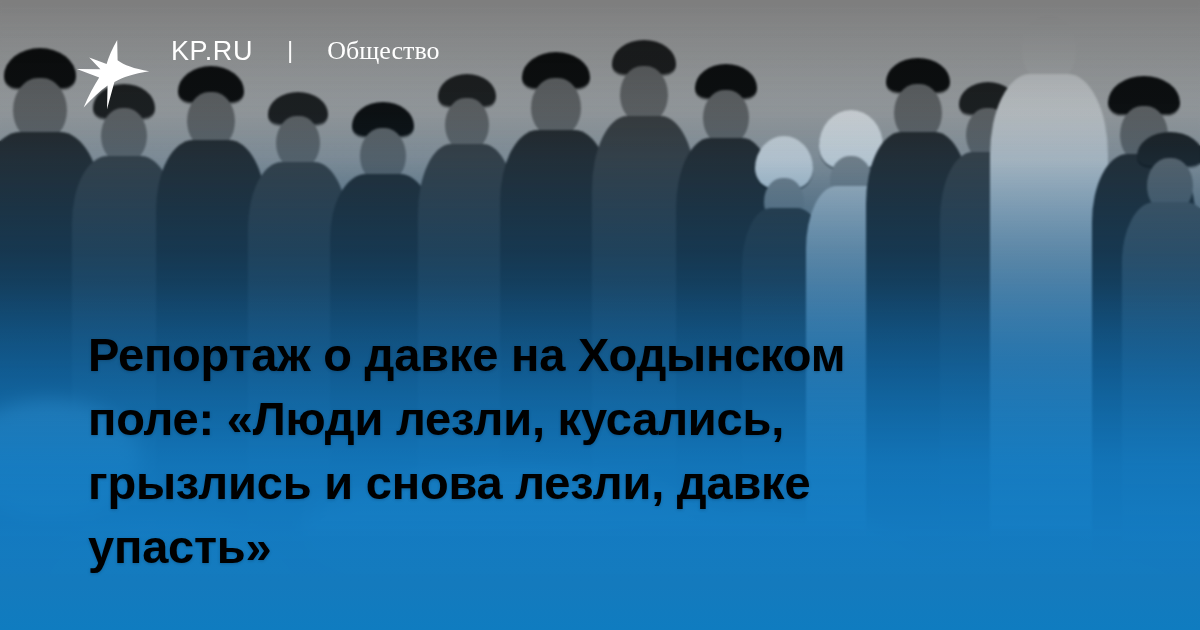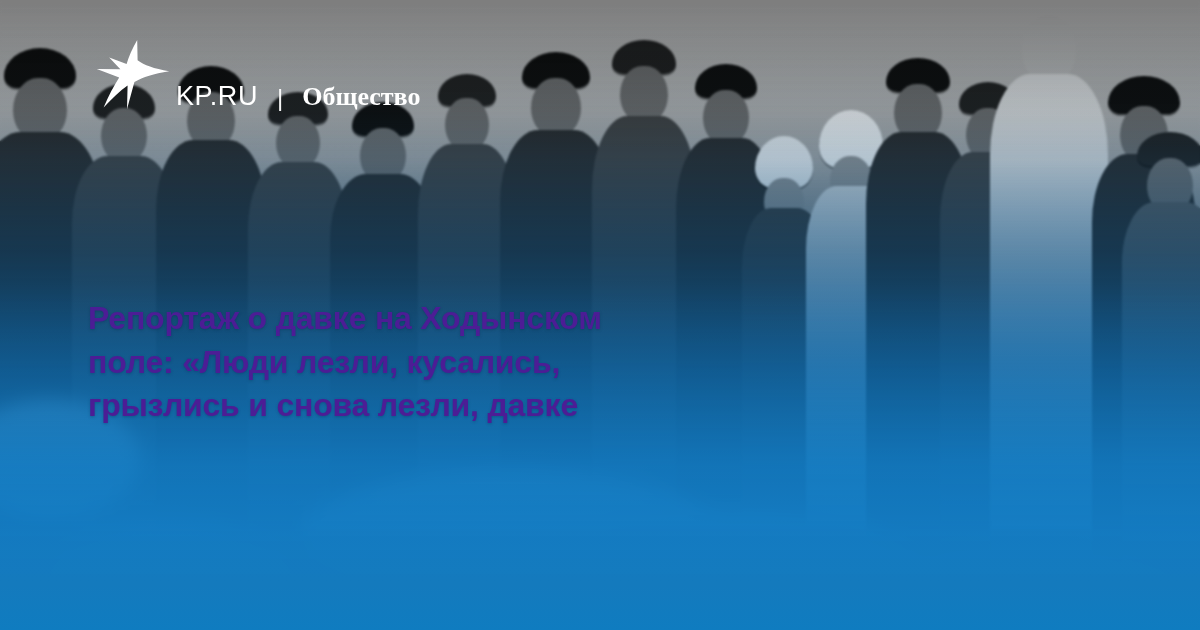--- a/index.html
+++ b/index.html
@@ -137,25 +137,25 @@
   
   .top-shade {
     position: absolute;
     left: 0; right: 0; top: 0; height: 26%;
     background: linear-gradient(180deg, rgba(0,0,0,0.34) 0%, rgba(0,0,0,0.10) 60%, rgba(0,0,0,0) 100%);
   }
 
   
   .brand {
     position: absolute;
-    left: 96px;
+    left: 76px;
     top: 38px;
     display: flex;
-    align-items: flex-end;
-    gap: 0;
+    align-items: flex-start;
+    gap: 15px;
     z-index: 8;
   }
   .logo-bird {
     width: 74px;
     height: 72px;
     display: block;
     flex: none;
   }
   .brand-name {
     color: #ffffff;
@@ -171,34 +171,34 @@
     font-size: 24px;
     font-weight: 300;
     line-height: 1;
     margin: 0 19px;
     opacity: .95;
   }
   .brand-cat {
     color: #ffffff;
     font-family: "Liberation Serif", "DejaVu Serif", serif;
     font-size: 26px;
-    font-weight: 700;
+    font-weight: 400;
     line-height: 1;
     white-space: nowrap;
   }
 
   
   .headline {
     position: absolute;
     left: 88px;
-    top: 276px;
+    top: 292px;
     width: 960px;
     z-index: 8;
-    color: #4c1d95;
-    font-size: 32px;
+    color: #000000;
+    font-size: 47px;
     font-weight: 700;
     line-height: 1.36;
     letter-spacing: -0.2px;
     text-shadow: 0 1px 3px rgba(0,40,70,0.30);
   }
   .headline .ln { display: block; white-space: pre; }
 </style>
 </head>
 <body>
 
@@ -325,15 +325,16 @@
     </span>
     <span class="brand-name">KP.RU</span>
     <span class="brand-sep">|</span>
     <span class="brand-cat">Общество</span>
   </div>
 
   <h1 class="headline">
     <span class="ln">Репортаж о давке на Ходынском</span>
     <span class="ln">поле: «Люди лезли, кусались,</span>
     <span class="ln">грызлись и снова лезли, давке</span>
+    <span class="ln">упасть»</span>
   </h1>
 
 </div>
 
 </body></html>

